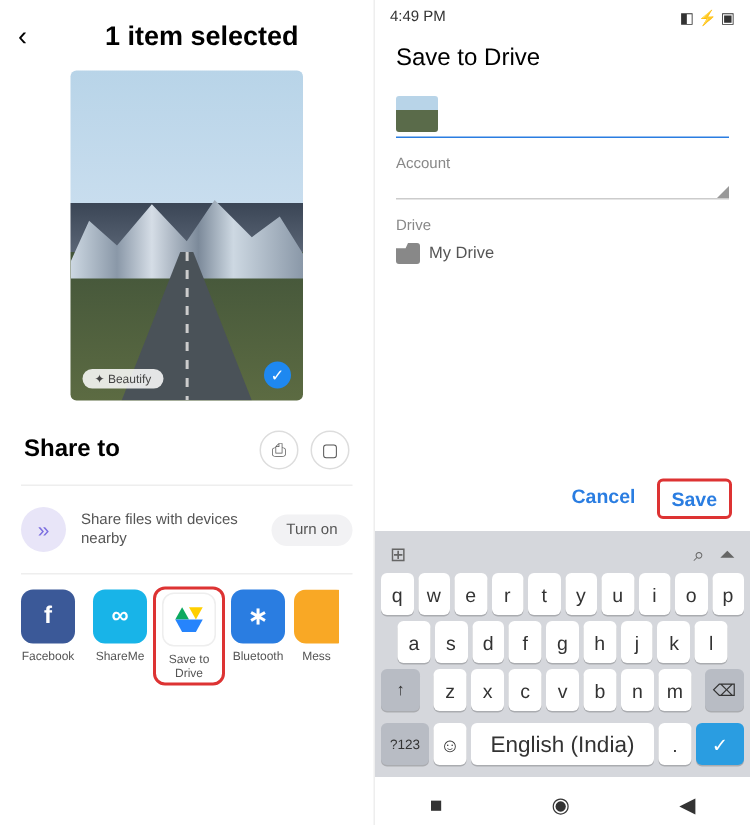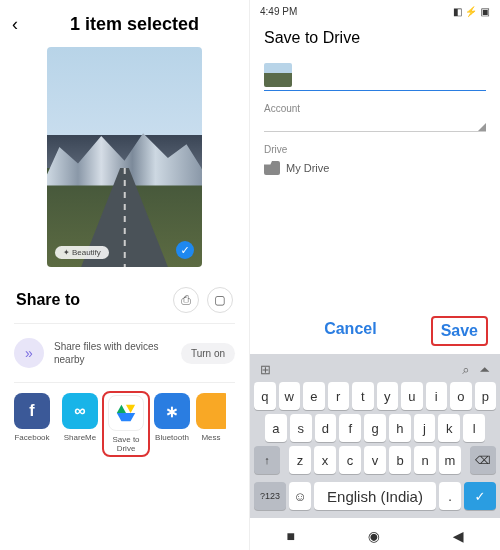--- a/index.html
+++ b/index.html
@@ -45,21 +45,21 @@
 .field { padding:4px 14px 8px; }
 .field label { font-size:10px; color:#888; display:block; margin-bottom:2px;}
 .doc-row { display:flex; align-items:center; border-bottom:1px solid #2a7de1; padding-bottom:3px;}
 .doc-row input { border:none; font-size:12px; flex:1; outline:none; color:#333;}
 .thumb { width:28px; height:24px; background:linear-gradient(#b8d4e8 40%,#5a6b4a 40%); border-radius:2px;}
 .acct-line { border-bottom:1px solid #ccc; height:16px; position:relative;}
 .acct-line::after { content:""; position:absolute; right:0; bottom:0; border:4px solid transparent; border-bottom-color:#999; border-right-color:#999;}
 .folder-row { display:flex; align-items:center; gap:6px; font-size:11px; color:#555; padding-top:4px;}
 .folder-ic { width:16px; height:14px; background:#888; border-radius:2px; clip-path:polygon(0 25%,40% 25%,50% 0,100% 0,100% 100%,0 100%);}
 .actions { display:flex; justify-content:flex-end; gap:6px; padding:8px 12px; margin-top:auto;}
-.btn { font-size:16px; font-weight:600; padding:4px 8px;margin-left:40px; }
+.btn { font-size:13px; font-weight:600; padding:4px 8px; }
 .cancel { color:#2a7de1; }
 .save { color:#2a7de1; border:2px solid #d33; border-radius:4px;}
 
 .kbd { background:#d5d7dc; padding:4px; }
 .kbd-top { display:flex; padding:4px 6px; color:#666; font-size:13px;}
 .kbd-top span:first-child { flex:1; }
 .krow { display:flex; gap:3px; justify-content:center; margin-bottom:4px;}
 .key { flex:1; background:#fff; border-radius:4px; height:28px; display:flex; align-items:center; justify-content:center; font-size:13px; color:#333; box-shadow:0 1px 0 rgba(0,0,0,0.2); max-width:22px;}
 .key.wide { max-width:32px; background:#b8bcc4; font-size:11px;}
 .key.space { max-width:none; flex:3; font-size:15px;}

